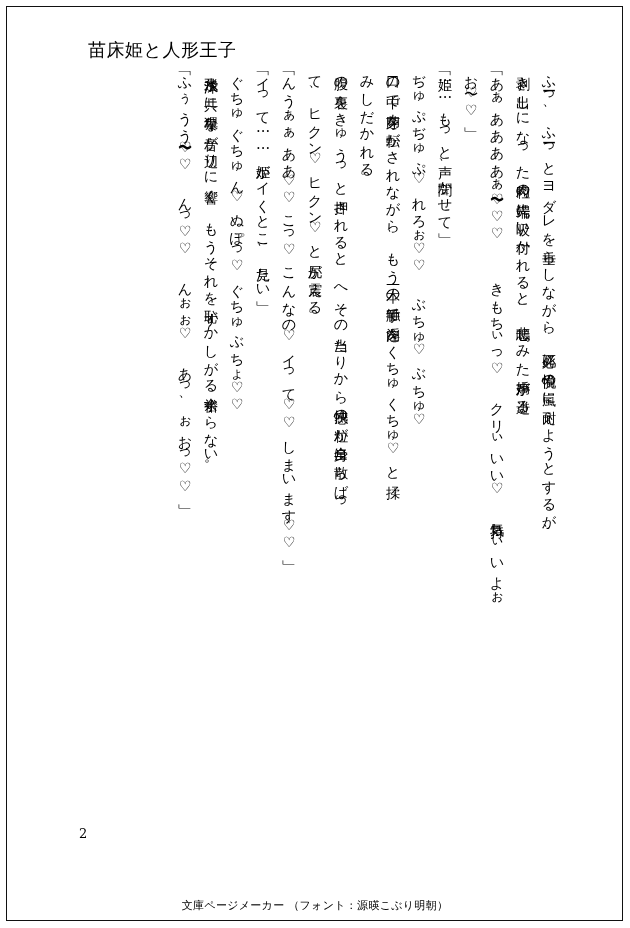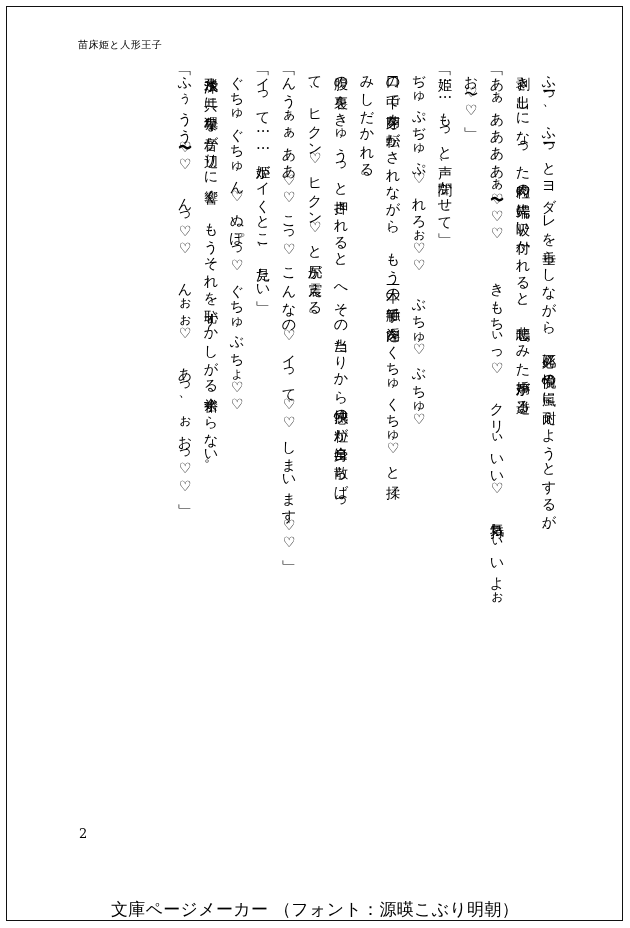--- a/index.html
+++ b/index.html
@@ -29,23 +29,23 @@
     left: 6px;
     top: 6px;
     width: 617px;
     height: 915px;
     border: 1px solid #111111;
     box-sizing: border-box;
   }
   
   .doc-title {
     position: absolute;
-    left: 78px;
+    left: 88px;
     top: 38px;
-    font-size: 10px;
+    font-size: 18px;
     letter-spacing: 0.5px;
     white-space: nowrap;
     font-family: Liberation Mono, monospace;
   }
   
   .body-area {
     position: absolute;
     left: 62px;
     top: 66px;
     width: 500px;
@@ -75,21 +75,21 @@
     top: 826px;
     font-size: 13px;
   }
   
   .footer-credit {
     position: absolute;
     left: 0;
     top: 898px;
     width: 630px;
     text-align: center;
-    font-size: 17px;
+    font-size: 11px;
     letter-spacing: 0.3px;
   }
 </style>
 </head>
 <body>
 
 <div class="page">
   <div class="page-frame"></div>
 
   <div class="doc-title">苗床姫と人形王子</div>

